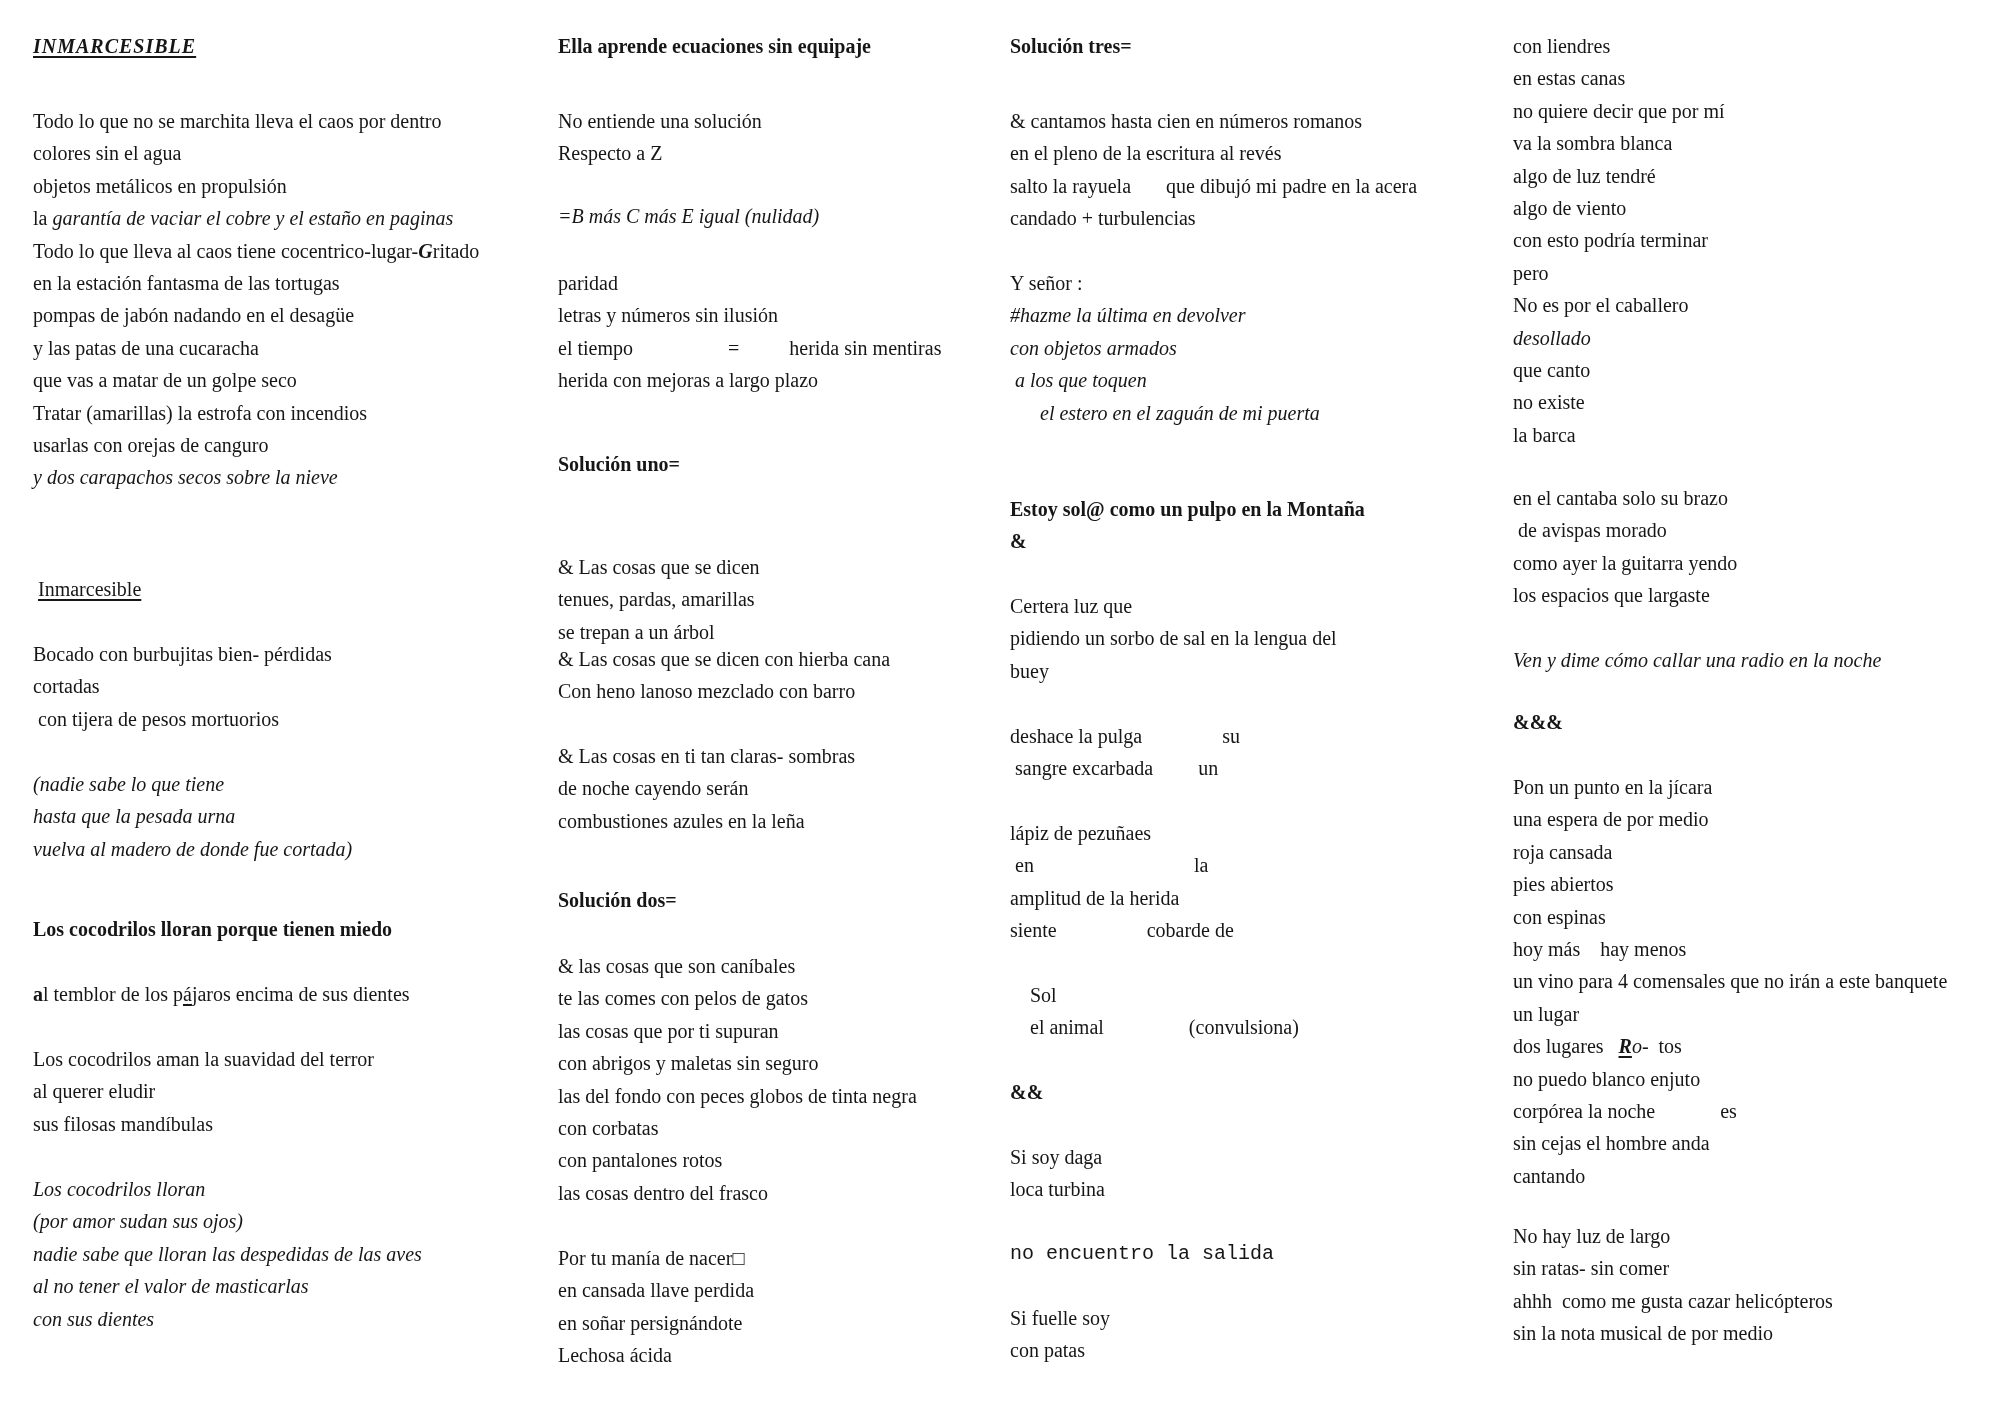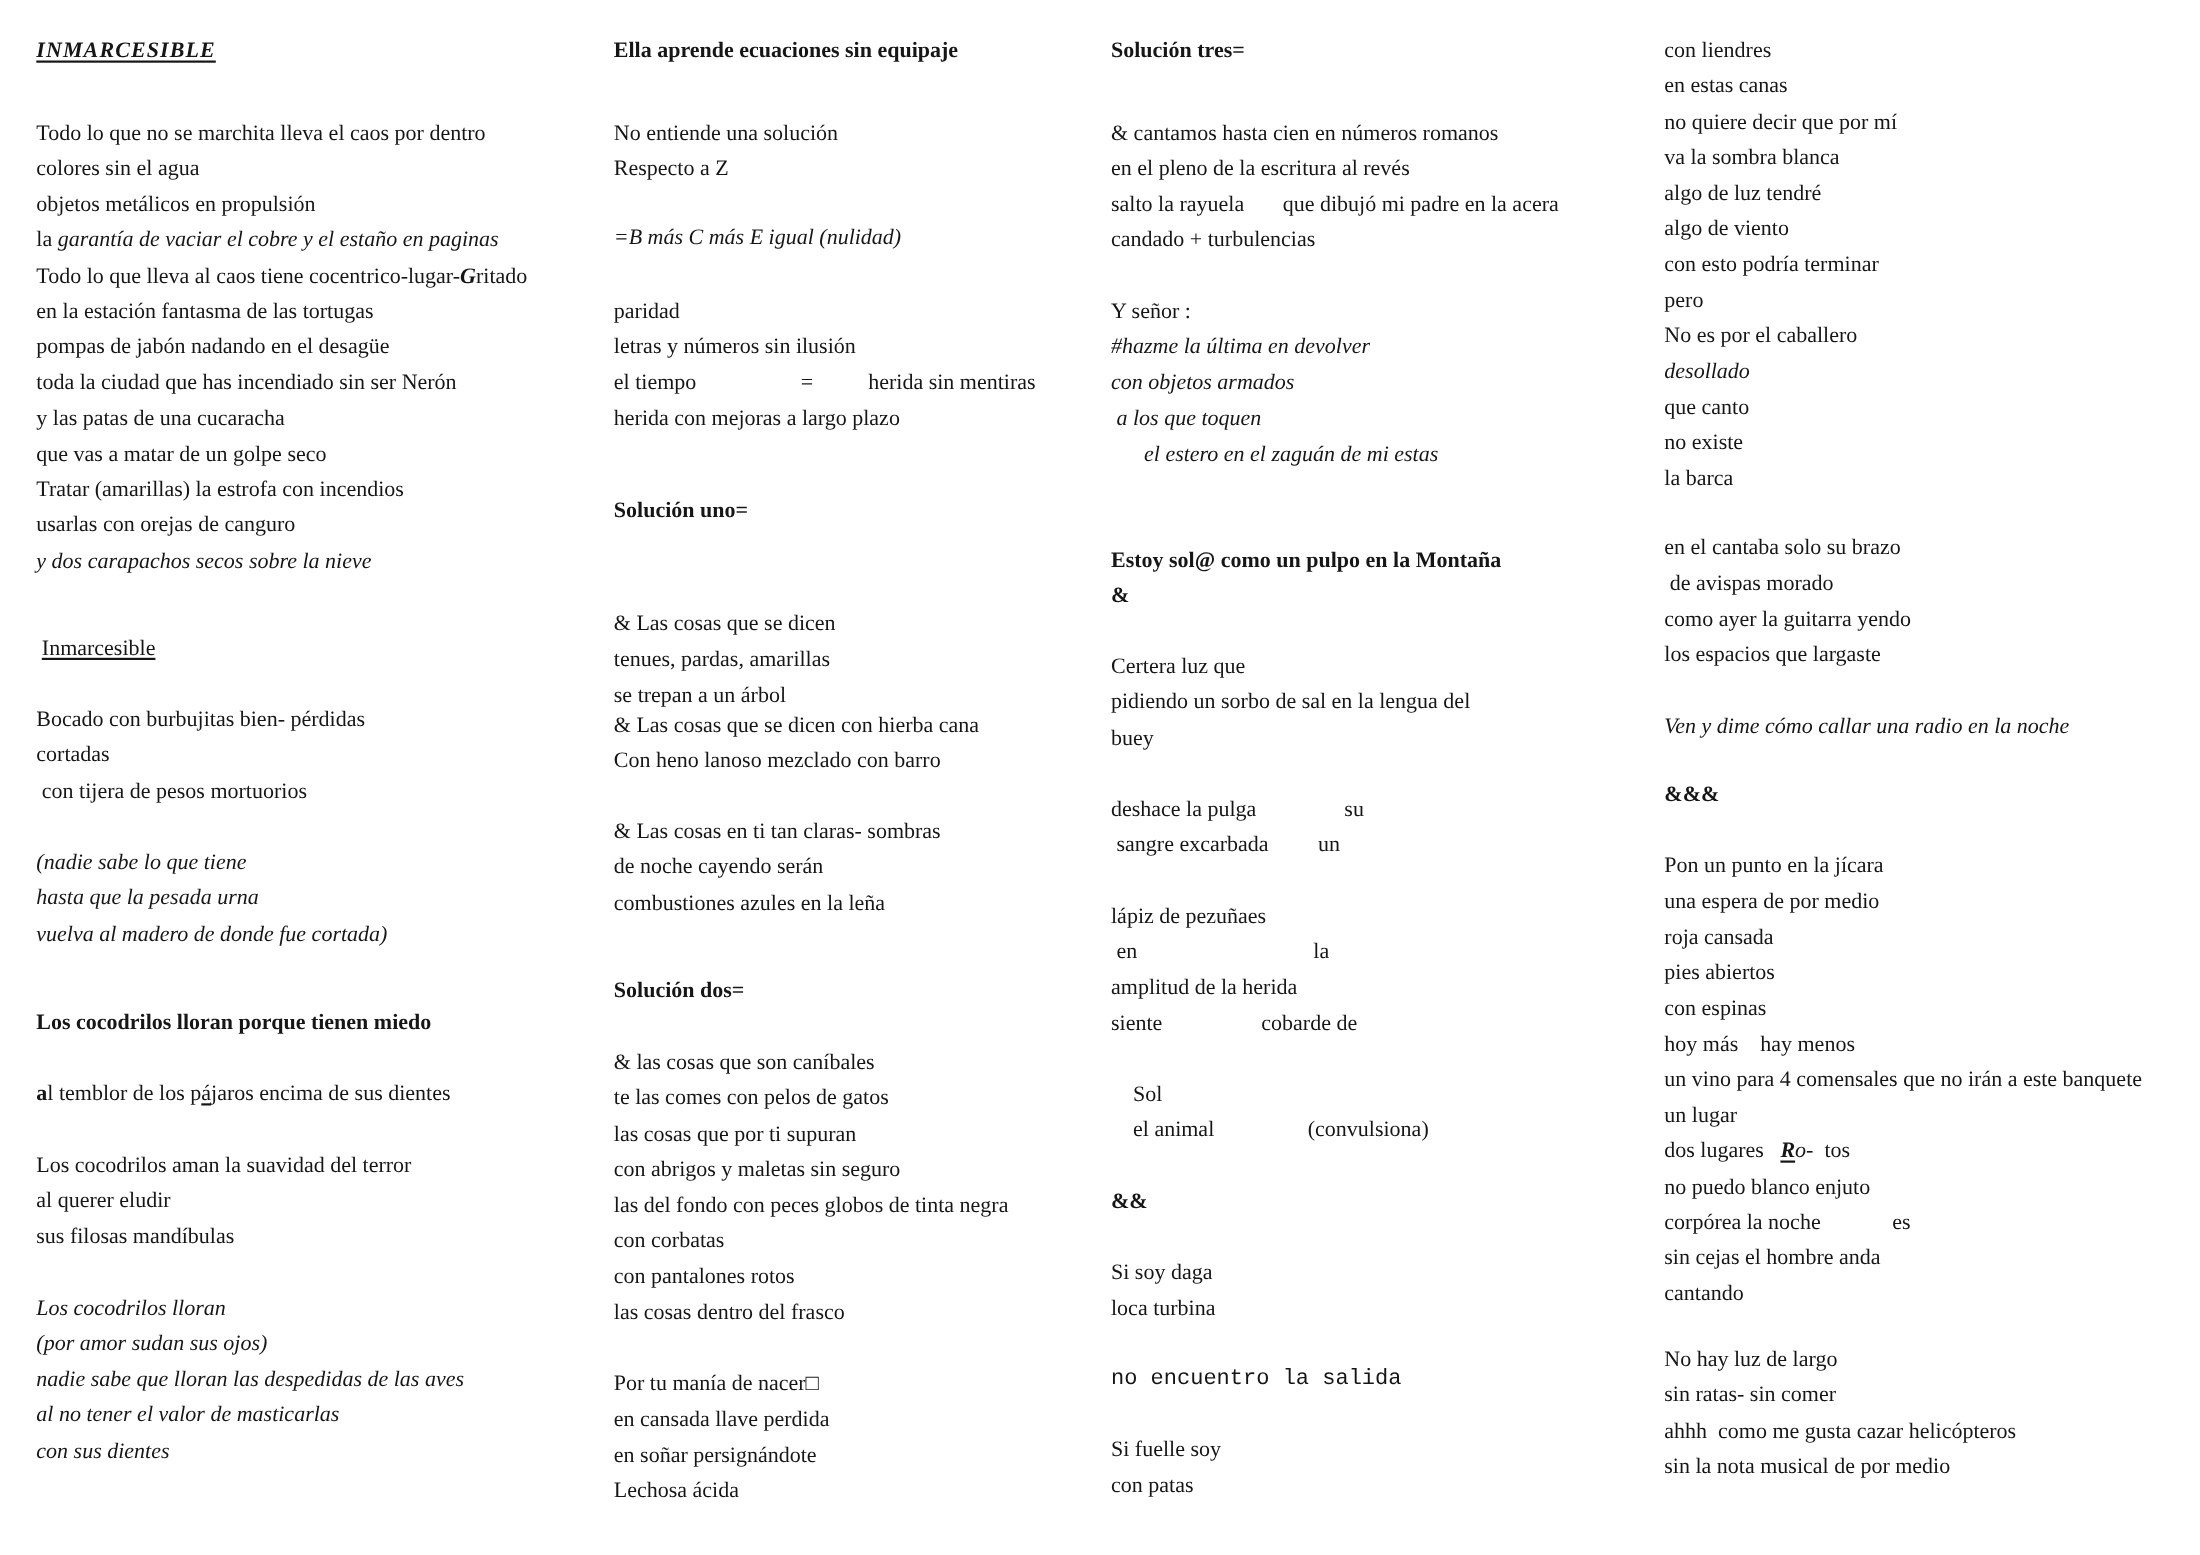--- a/index.html
+++ b/index.html
@@ -26,21 +26,20 @@
         <div class="line"><span class="b i u ls">INMARCESIBLE</span></div>
       </div>
       <div class="block" style="top: 105px;">
         <div class="line"><span>Todo lo que no se marchita lleva el caos por dentro</span></div>
         <div class="line"><span>colores sin el agua</span></div>
         <div class="line"><span>objetos metálicos en propulsión</span></div>
         <div class="line"><span>la </span><span class="i">garantía de vaciar el cobre y el estaño en paginas</span></div>
         <div class="line"><span>Todo lo que lleva al caos tiene cocentrico-lugar-</span><span class="b i">G</span><span>ritado</span></div>
         <div class="line"><span>en la estación fantasma de las tortugas</span></div>
         <div class="line"><span>pompas de jabón nadando en el desagüe</span></div>
-        <div class="line"><span>toda la ciudad que has incendiado sin ser Nerón</span></div>
         <div class="line"><span>y las patas de una cucaracha</span></div>
         <div class="line"><span>que vas a matar de un golpe seco</span></div>
         <div class="line"><span>Tratar (amarillas) la estrofa con incendios</span></div>
         <div class="line"><span>usarlas con orejas de canguro</span></div>
         <div class="line"><span class="i">y dos carapachos secos sobre la nieve</span></div>
       </div>
       <div class="block" style="top: 573px;">
         <div class="line"><span> </span><span class="u">Inmarcesible</span></div>
       </div>
       <div class="block" style="top: 638px;">
@@ -134,21 +133,21 @@
         <div class="line"><span>&amp; cantamos hasta cien en números romanos</span></div>
         <div class="line"><span>en el pleno de la escritura al revés</span></div>
         <div class="line"><span>salto la rayuela       que dibujó mi padre en la acera</span></div>
         <div class="line"><span>candado + turbulencias</span></div>
       </div>
       <div class="block" style="top: 267px;">
         <div class="line"><span>Y señor :</span></div>
         <div class="line"><span class="i">#hazme la última en devolver</span></div>
         <div class="line"><span class="i">con objetos armados</span></div>
         <div class="line"><span class="i"> a los que toquen</span></div>
-        <div class="line"><span class="i">      el estero en el zaguán de mi estas</span></div>
+        <div class="line"><span class="i">      el estero en el zaguán de mi puerta</span></div>
       </div>
       <div class="block" style="top: 493px;">
         <div class="line"><span class="b">Estoy sol@ como un pulpo en la Montaña</span></div>
         <div class="line"><span class="b">&amp;</span></div>
       </div>
       <div class="block" style="top: 590px;">
         <div class="line"><span>Certera luz que</span></div>
         <div class="line"><span>pidiendo un sorbo de sal en la lengua del</span></div>
         <div class="line"><span>buey</span></div>
       </div>

